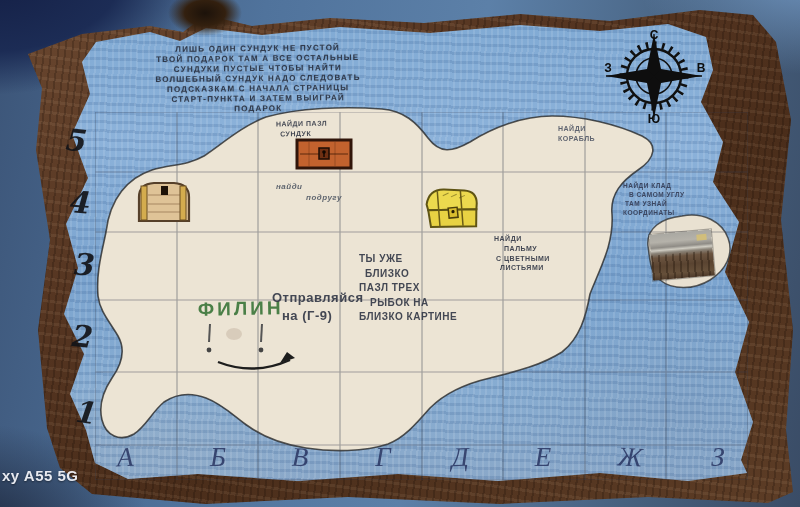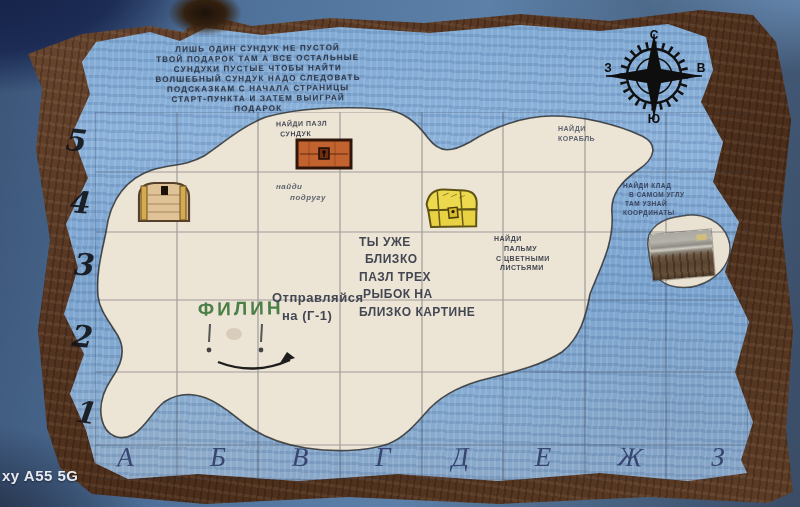--- a/index.html
+++ b/index.html
@@ -174,50 +174,50 @@
     <div style="margin-left:4px;">СУНДУК</div>
   </div>
 
   <div class="clue" style="left:558px;top:124px;color:rgba(75,82,98,.88);">
     <div>НАЙДИ</div>
     <div>КОРАБЛЬ</div>
   </div>
 
   <div class="clue" style="left:276px;top:181px;font-size:8px;font-style:italic;color:rgba(80,88,100,.9);">
     <div>найди</div>
-    <div style="margin-left:14px;">подругу</div>
+    <div style="margin-left:30px;">подругу</div>
   </div>
 
   <div class="clue" style="left:623px;top:181px;font-size:6.5px;color:rgba(52,60,84,.9);">
     <div>НАЙДИ КЛАД</div>
     <div style="margin-left:6px;">В САМОМ УГЛУ</div>
     <div style="margin-left:2px;">ТАМ УЗНАЙ</div>
     <div>КООРДИНАТЫ</div>
   </div>
 
-  <div class="clue" style="left:359px;top:234px;font-size:12px;line-height:1.45;">
+  <div class="clue" style="left:359px;top:252px;font-size:10px;line-height:1.45;">
     <div>ТЫ УЖЕ</div>
     <div style="margin-left:6px;">БЛИЗКО</div>
     <div>ПАЗЛ ТРЕХ</div>
-    <div style="margin-left:4px;">РЫБОК НА</div>
+    <div style="margin-left:11px;">РЫБОК НА</div>
     <div>БЛИЗКО КАРТИНЕ</div>
   </div>
 
   <div class="clue" style="left:494px;top:234px;">
     <div>НАЙДИ</div>
     <div style="margin-left:10px;">ПАЛЬМУ</div>
     <div style="margin-left:2px;">С ЦВЕТНЫМИ</div>
     <div style="margin-left:6px;">ЛИСТЬЯМИ</div>
   </div>
 
   <div class="owl-label">ФИЛИН</div>
 
   <div class="clue" style="left:272px;top:289px;font-size:13px;">
     <div>Отправляйся</div>
-    <div style="margin-left:10px;">на (Г-1)</div>
+    <div style="margin-left:10px;">на (Г-9)</div>
   </div>
 
   <svg class="marker" style="left:196px;top:320px;" width="120" height="56" viewBox="0 0 120 56">
     <line x1="14" y1="4" x2="13" y2="22" stroke="#555" stroke-width="2"></line>
     <circle cx="13" cy="30" r="2.4" fill="#444"></circle>
     <line x1="66" y1="4" x2="65" y2="22" stroke="#555" stroke-width="2"></line>
     <circle cx="65" cy="30" r="2.4" fill="#444"></circle>
     <ellipse cx="38" cy="14" rx="8" ry="6" fill="rgba(180,160,140,.35)"></ellipse>
     <path d="M22,42 Q58,56 94,40" stroke="#1d1d1d" stroke-width="2.4" fill="none"></path>
     <polygon points="99,38 84,43 91,32" fill="#1d1d1d"></polygon>

